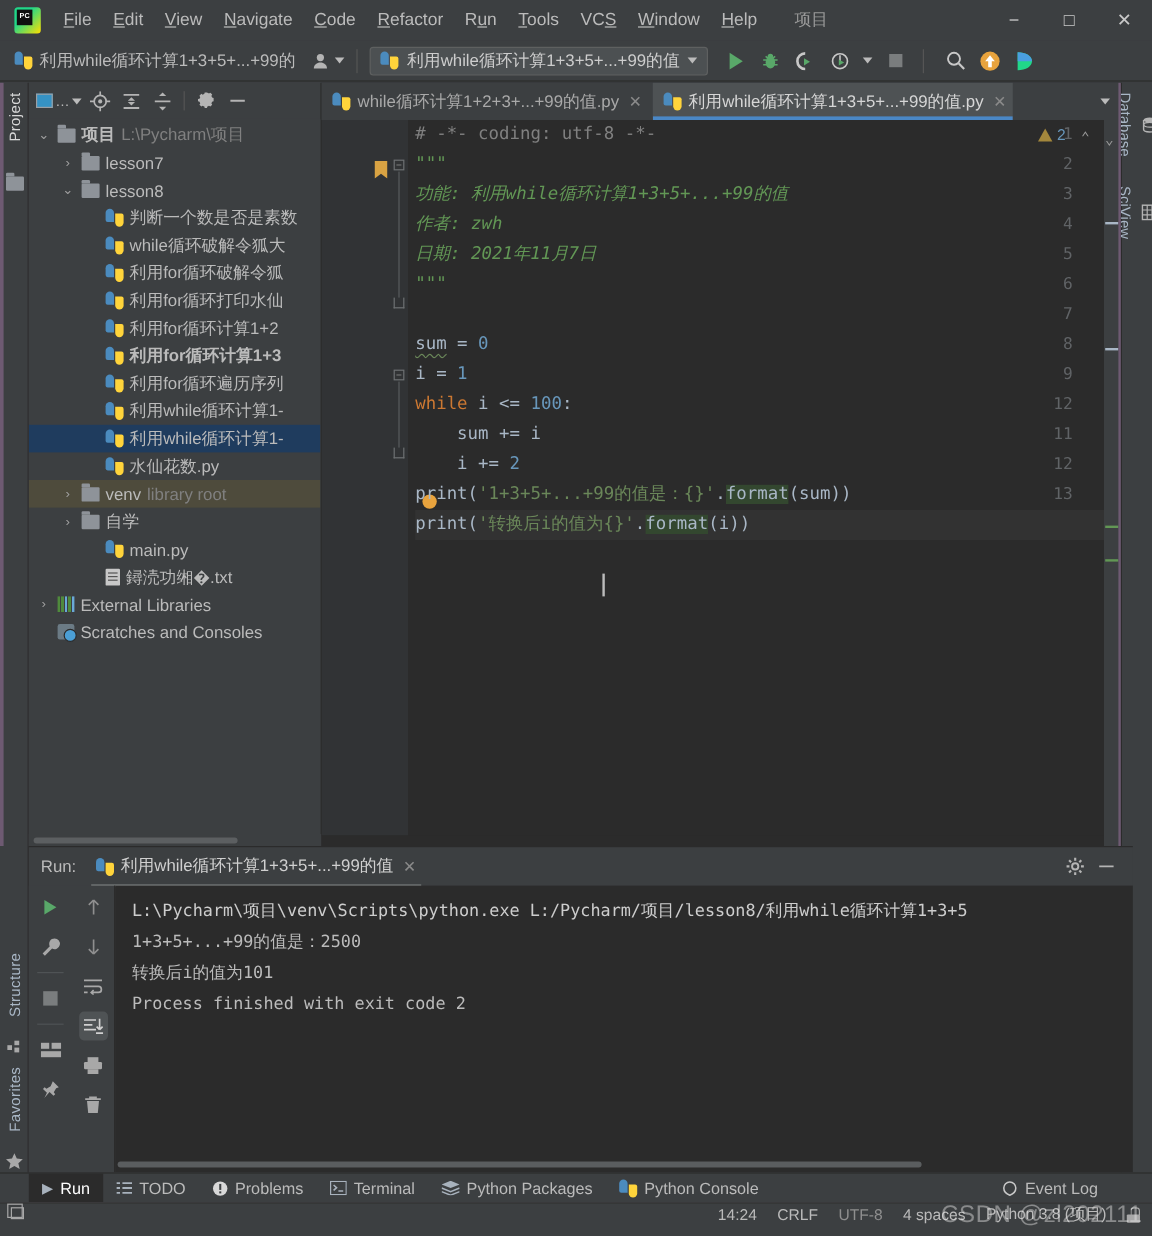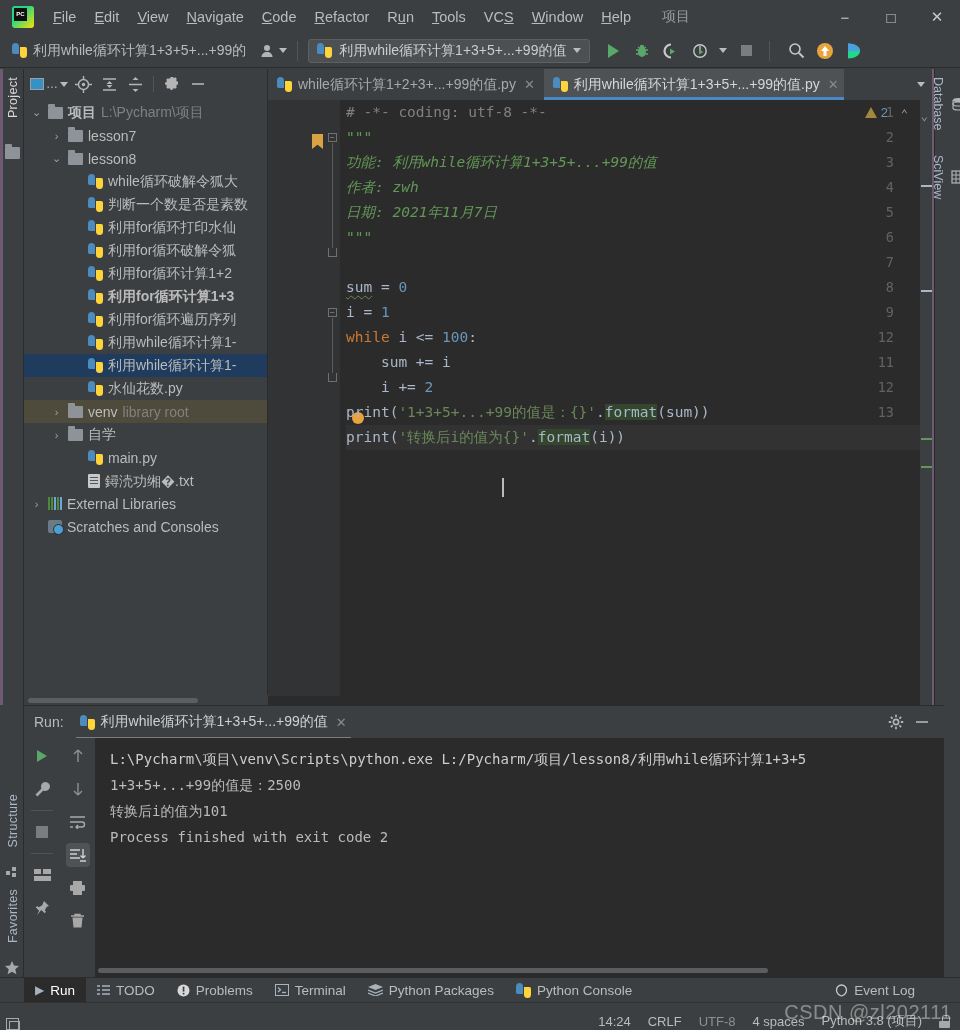--- a/index.html
+++ b/index.html
@@ -346,21 +346,21 @@
     display: flex; align-items: center; gap: 6px; height: 25px;
     padding: 0 11px; color: #bbbbbb; font-size: 13.5px; white-space: nowrap;
   }
   .btab.active { background: #2b2b2b; color: #ffffff; }
   .btab .ic { color: #a8b2bd; font-size: 12px; display: flex; }
   .evlog { margin-left: auto; margin-right: 34px; }
 
   
   .statusbar {
     position: absolute; left: 0; bottom: 0; width: 960px; height: 28px;
-    background: #3c3f41; display: flex; align-items: flex-end;
+    background: #3c3f41; display: flex; align-items: flex-start;
     border-top: 1px solid #323232; font-size: 13px; color: #bbbbbb;
   }
   .sb-left { width: 24px; display:flex; align-items:center; justify-content:center; }
   .layout-ic { width: 13px; height: 12px; border: 1px solid #a8a8a8;
                position: relative; }
   .layout-ic::after { content:""; position:absolute; left:2px; top:2px;
                width:9px; height:8px; border:1px solid #a8a8a8; }
   .sb-right { margin-left: auto; display: flex; align-items: center;
               gap: 17px; padding-right: 10px; }
   .sb-item { white-space: nowrap; }
@@ -583,36 +583,36 @@
           <span>lesson7</span>
         </div>
         <div class="trow" style="padding-left: 26px;">
           <span class="arw">⌄</span>
           <span class="folder"></span>
           <span>lesson8</span>
         </div>
         <div class="trow" style="padding-left: 46px;">
           <span class="arw"></span>
           <span class="py-icon"></span>
+          <span>判断一个数是否是素数</span>
+        </div>
+        <div class="trow" style="padding-left: 46px;">
+          <span class="arw"></span>
+          <span class="py-icon"></span>
           <span>while循环破解令狐大</span>
         </div>
         <div class="trow" style="padding-left: 46px;">
           <span class="arw"></span>
           <span class="py-icon"></span>
-          <span>判断一个数是否是素数</span>
+          <span>利用for循环破解令狐</span>
         </div>
         <div class="trow" style="padding-left: 46px;">
           <span class="arw"></span>
           <span class="py-icon"></span>
           <span>利用for循环打印水仙</span>
-        </div>
-        <div class="trow" style="padding-left: 46px;">
-          <span class="arw"></span>
-          <span class="py-icon"></span>
-          <span>利用for循环破解令狐</span>
         </div>
         <div class="trow" style="padding-left: 46px;">
           <span class="arw"></span>
           <span class="py-icon"></span>
           <span>利用for循环计算1+2</span>
         </div>
         <div class="trow" style="padding-left: 46px; font-weight: bold;">
           <span class="arw"></span>
           <span class="py-icon"></span>
           <span>利用for循环计算1+3</span>

